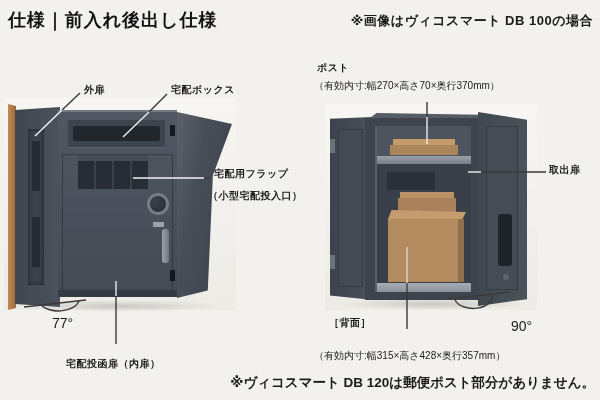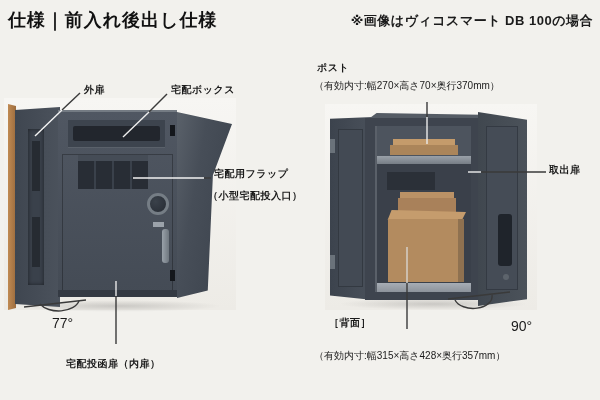--- a/index.html
+++ b/index.html
@@ -129,14 +129,15 @@
   <div class="label deg" style="left:52px;top:315px;">77°</div>
   <div class="label" style="left:66px;top:346px;margin-top:12px;">宅配投函扉（内扉）</div>
 
   <div class="label" style="left:317px;top:62px;">ポスト</div>
   <div class="label dims" style="left:314px;top:80px;">（有効内寸:幅270×高さ70×奥行370mm）</div>
   <div class="label" style="left:549px;top:164px;">取出扉</div>
   <div class="label" style="left:329px;top:317px;text-align:right;">［背面］</div>
   <div class="label deg" style="left:472px;top:318px;margin-left:39px;">90°</div>
   <div class="label dims" style="left:314px;top:350px;">（有効内寸:幅315×高さ428×奥行357mm）</div>
 
+  <div class="footnote">※ヴィコスマート DB 120は郵便ポスト部分がありません。</div>
 
 </div>
 
 </body></html>

